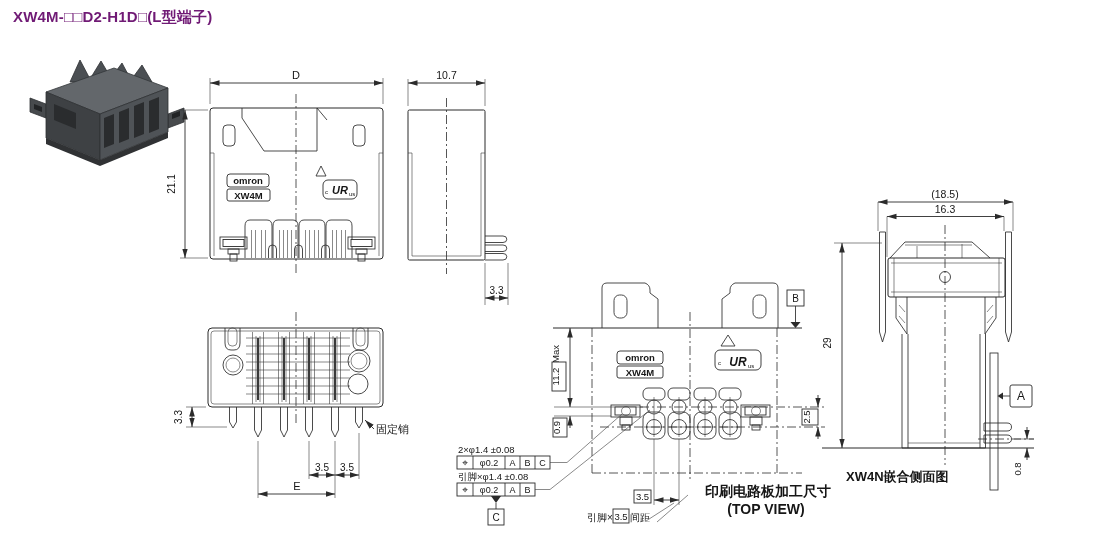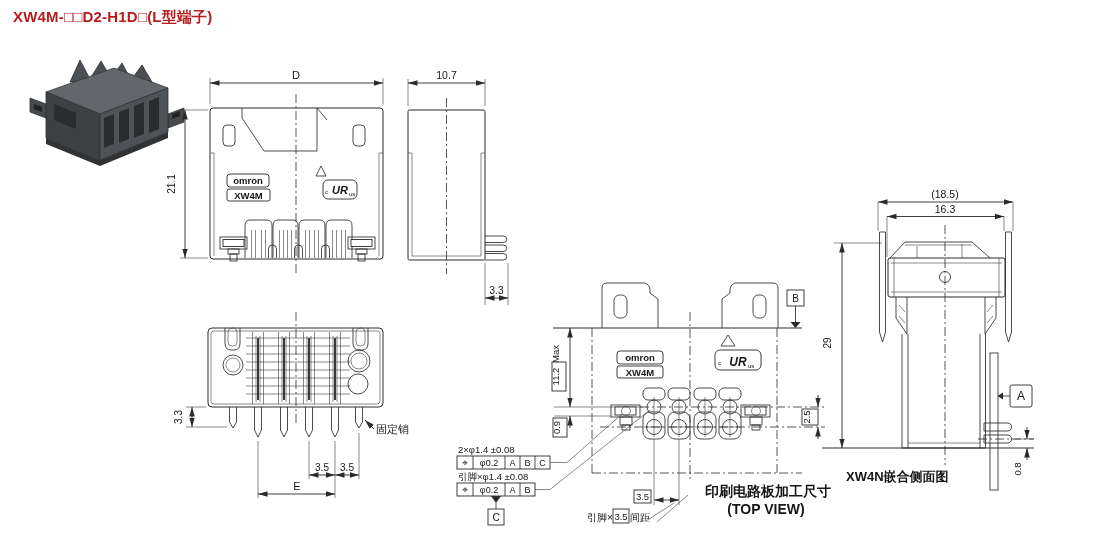--- a/index.html
+++ b/index.html
@@ -1,19 +1,19 @@
 <!DOCTYPE html>
 <html><head>
 <meta charset="utf-8">
 <style>
   html,body{margin:0;padding:0;background:#fff;}
   #page{position:relative;width:1093px;height:538px;background:#ffffff;overflow:hidden;
         font-family:"Liberation Sans",sans-serif;color:#111;}
   .abs{position:absolute;}
-  #title{left:13px;top:8px;font-size:15px;font-weight:600;letter-spacing:0.2px;color:#b91c1c;}
+  #title{left:13px;top:8px;font-size:15px;font-weight:600;letter-spacing:0.2px;color:#701a75;}
   svg text{font-family:"Liberation Sans",sans-serif;fill:#161616;}
   .ln{stroke:#2b2b2b;stroke-width:1;fill:none;}
   .tn{stroke:#3a3a3a;stroke-width:0.6;fill:none;}
   .md{stroke:#2b2b2b;stroke-width:0.85;fill:none;}
   .dd{stroke:#2b2b2b;stroke-width:0.8;fill:none;stroke-dasharray:9 3 2 3;}
   .dim{stroke:#2b2b2b;stroke-width:0.9;fill:none;}
   .wbox{fill:#ffffff;stroke:#2b2b2b;stroke-width:0.9;}
   .t9{font-size:9px;} .t95{font-size:9.5px;} .t10{font-size:10px;}
   .t105{font-size:10.5px;} .t11{font-size:11px;} .t12{font-size:12px;}
   .bold{font-weight:bold;}

